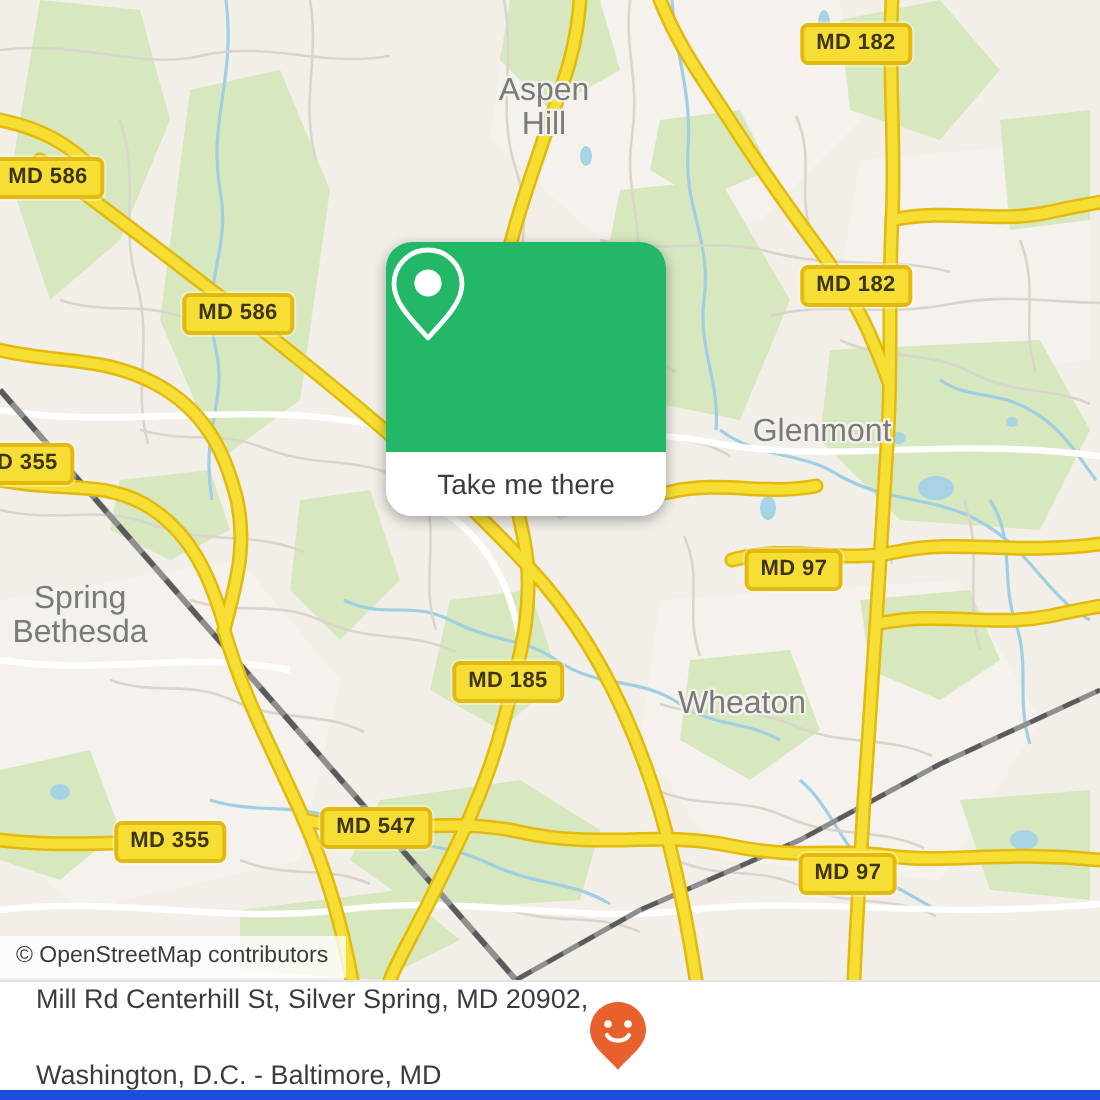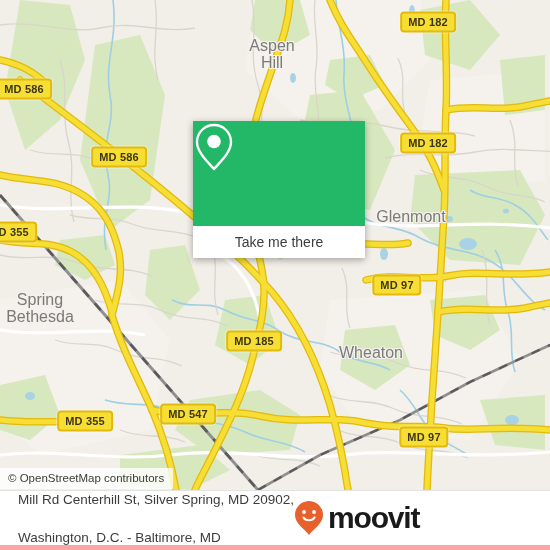--- a/index.html
+++ b/index.html
@@ -1,21 +1,21 @@
 <!DOCTYPE html>
 <html><head>
 <meta charset="utf-8">
 <style>
   html,body{margin:0;padding:0;}
   body{
     width:550px;height:550px;overflow:hidden;
     font-family:"Liberation Sans", sans-serif;
     background:#ffffff;
   }
-  #app{position:relative;width:550px;height:550px;overflow:hidden;background:#fca5a5;}
+  #app{position:relative;width:550px;height:550px;overflow:hidden;background:#1d4ed8;}
 
   
   #map{position:absolute;left:0;top:0;width:550px;height:490px;overflow:hidden;background:#f2efe9;}
   #map svg{position:absolute;left:0;top:0;}
 
   
   .shield{
     position:absolute;
     background:#f7de35;
     border:2px solid #e2b90c;
@@ -42,22 +42,22 @@
     white-space:pre;
     text-shadow:
        1px 0 0 #f4f1ec, -1px 0 0 #f4f1ec, 0 1px 0 #f4f1ec, 0 -1px 0 #f4f1ec,
        1px 1px 0 #f4f1ec, -1px -1px 0 #f4f1ec, 1px -1px 0 #f4f1ec, -1px 1px 0 #f4f1ec;
     pointer-events:none;
   }
 
   
   #card{
     position:absolute;
-    left:193px;top:121px;width:172px;
-    border-radius:0;overflow:hidden;
+    left:193px;top:121px;width:140px;
+    border-radius:13px;overflow:hidden;
     box-shadow:0 2px 7px rgba(0,0,0,.33);
     background:#fff;
   }
   #card-top{
     height:105px;background:#22b868;
     display:flex;align-items:center;justify-content:center;
   }
   #card-bottom{
     height:32px;background:#fff;
     display:flex;align-items:center;justify-content:center;
@@ -276,17 +276,16 @@
       <div>Mill Rd Centerhill St, Silver Spring, MD 20902,</div>
       <div>Washington, D.C. - Baltimore, MD</div>
     </div>
     <div id="brand">
       <svg width="30" height="36" viewBox="0 0 30 36">
         <path d="M15 1 C7.3 1 1 7.3 1 15 C1 23.5 10 28.5 15 35 C20 28.5 29 23.5 29 15 C29 7.3 22.7 1 15 1 Z" fill="#e8602c"></path>
         <circle cx="10" cy="12" r="1.9" fill="#ffffff"></circle>
         <circle cx="20" cy="12" r="1.9" fill="#ffffff"></circle>
         <path d="M9.5 17.5 C11.5 21.2 18.5 21.2 20.5 17.5" fill="none" stroke="#ffffff" stroke-width="2.1" stroke-linecap="round"></path>
       </svg>
-      <span id="brand-word">moovit</span>
     </div>
   </div>
 
 </div>
 
 </body></html>

